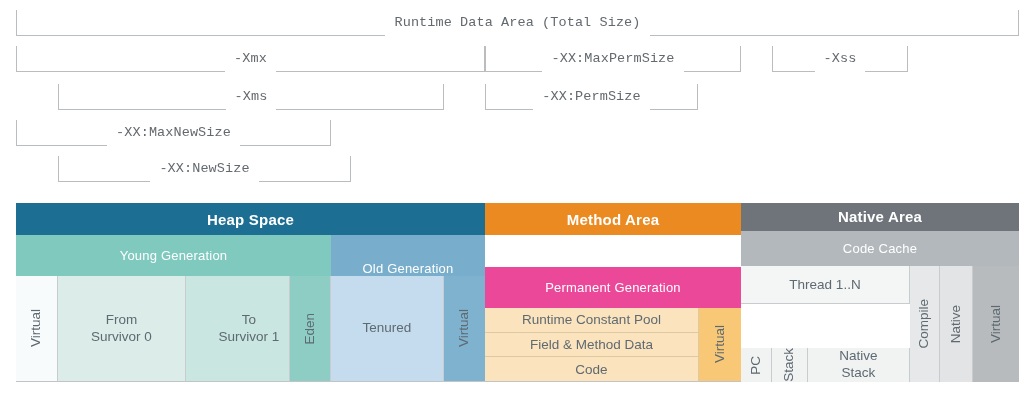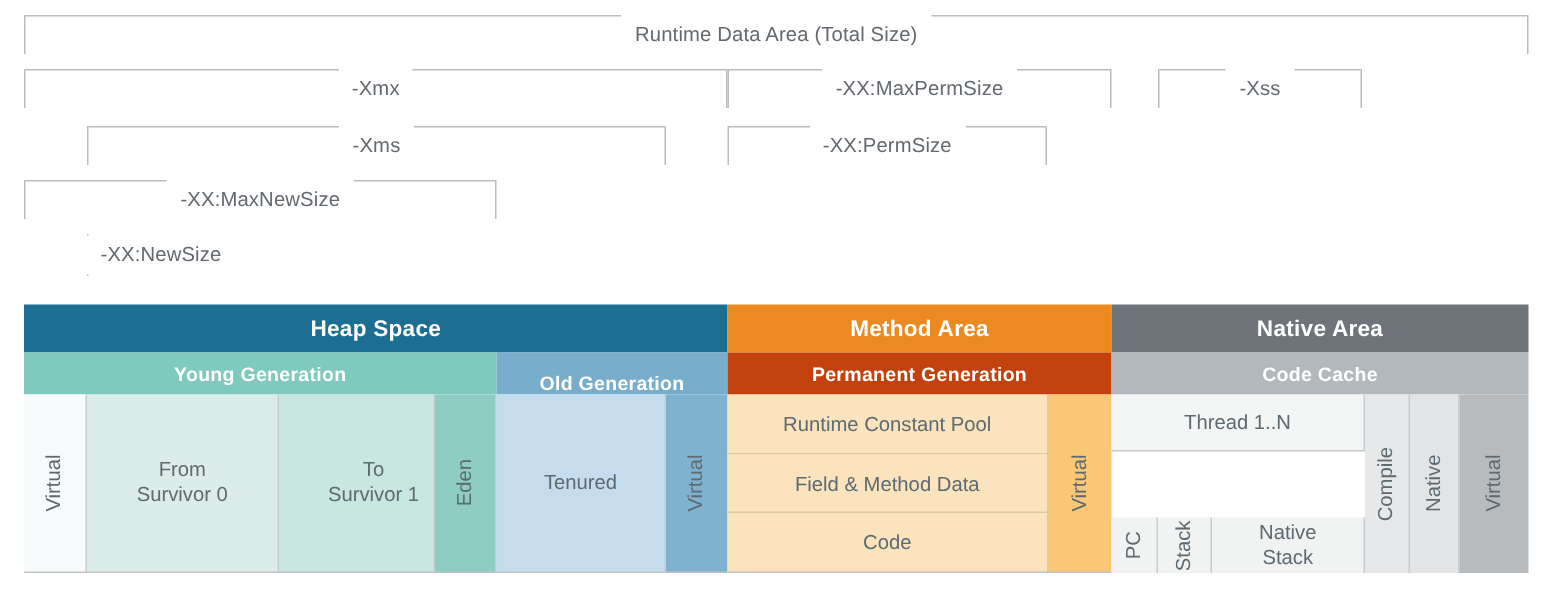--- a/index.html
+++ b/index.html
@@ -11,21 +11,22 @@
     overflow:hidden;
     position:relative;
   }
   #stage{position:absolute;left:0;top:0;width:1035px;height:404px;}
 
   
   .bracket{
     position:absolute;
     height:26px;
     display:flex;
-    align-items:flex-start;
+    align-items:flex-end;
+    font-family:Liberation Mono, monospace;
   }
   .bracket .cap{
     width:1px;height:26px;background:#b9bdc0;flex:0 0 1px;
   }
   .bracket .rule{
     flex:1 1 auto;height:1px;background:#b9bdc0;
   }
   .bracket .lbl{
     flex:0 0 auto;
     padding:0 9px;
@@ -34,32 +35,32 @@
     color:#63696e;
     white-space:nowrap;
     letter-spacing:.1px;
   }
 
   
   #memmap{position:absolute;left:16px;top:203px;width:1003px;height:179px;}
   .region{position:absolute;top:0;height:179px;display:flex;flex-direction:column;}
   .band1{height:32px;display:flex;align-items:center;justify-content:center;
          color:#ffffff;font-weight:bold;font-size:15px;letter-spacing:.2px;}
-  .band2{height:28px;display:flex;align-items:center;justify-content:center;
-         color:#ffffff;font-weight:bold;font-size:13px;letter-spacing:.2px;}
+  .band2{height:41px;display:flex;align-items:center;justify-content:center;
+         color:#ffffff;font-weight:normal;font-size:13px;letter-spacing:.2px;}
   .band3{flex:1 1 auto;display:flex;position:relative;}
 
   
   .heap .band1{background:#1d6e93;}
   .yg-hdr{background:#7fc9bf;}
   .og-hdr{background:#78aecb;}
 
   
   .method .band1{background:#ea8a21;}
-  .method .band2{background:#c2410c;}
+  .method .band2{background:#ec4899;margin-top:32px;}
 
   
   .native .band1{background:#6e747a;}
   .native .band2{background:#b3b8bc;}
 
   .cell{
     display:flex;align-items:center;justify-content:center;
     text-align:center;font-size:13.5px;line-height:1.25;
     color:#5e6a71;box-sizing:border-box;
     border-right:1px solid #c8ccce;
@@ -149,21 +150,21 @@
   </div>
 
   <div class="bracket" style="left:16px;top:120px;width:315px;">
     <div class="cap"></div>
     <div class="rule"></div>
     <div class="lbl">-XX:MaxNewSize</div>
     <div class="rule"></div>
     <div class="cap"></div>
   </div>
 
-  <div class="bracket" style="left:58px;top:156px;width:293px;flex-direction:column;">
+  <div class="bracket" style="left:58px;top:156px;width:293px;">
     <div class="cap"></div>
     <div class="rule"></div>
     <div class="lbl">-XX:NewSize</div>
     <div class="rule"></div>
     <div class="cap"></div>
   </div>
 
   <div id="memmap">
 
     <div class="region heap" style="left:0px;width:469px;">

